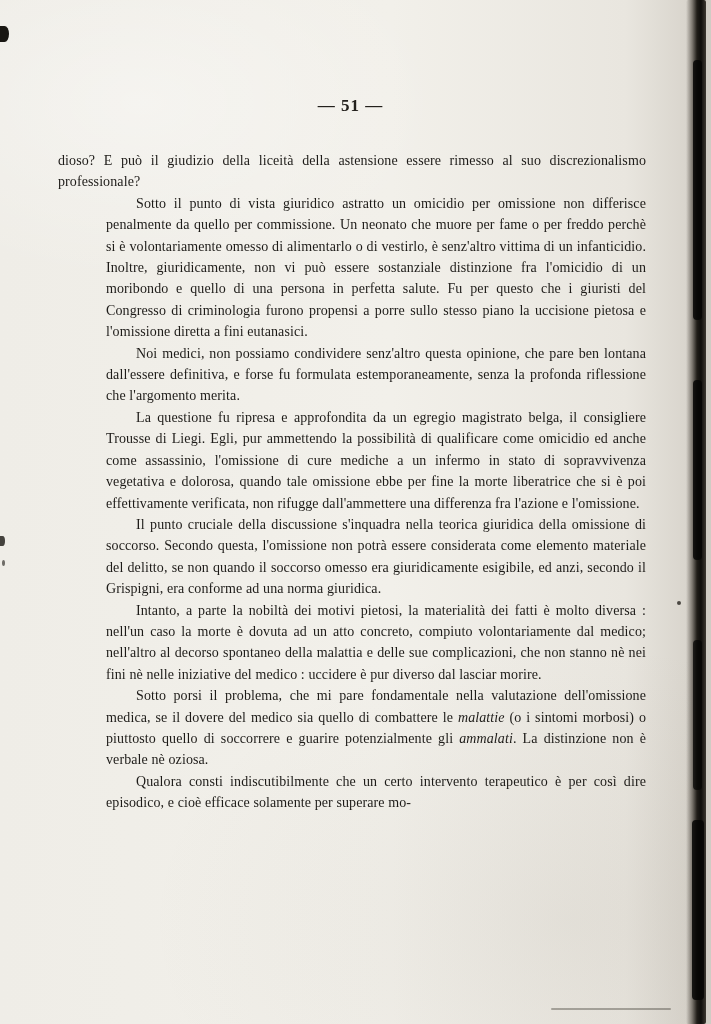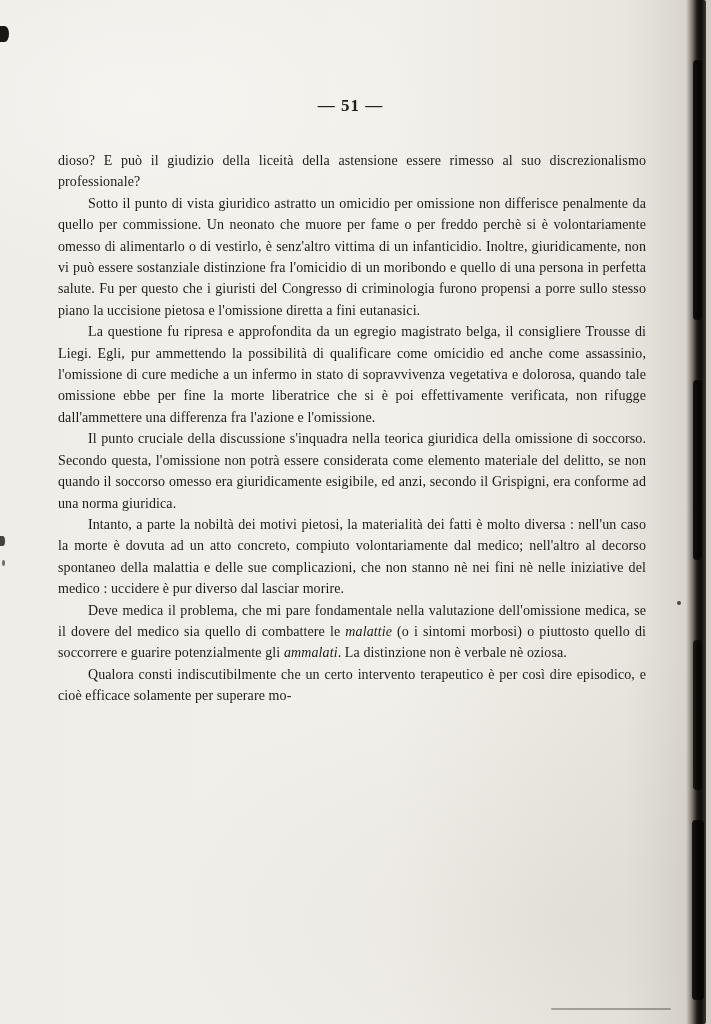--- a/index.html
+++ b/index.html
@@ -46,20 +46,21 @@
     font-size: 14px;
     line-height: 21.4px;
     text-align: justify;
     letter-spacing: 0.1px;
   }
   .text-block p {
     margin: 0;
   }
   .text-block p.indent {
     text-indent: 30px;
+    margin-left: 48px;
   }
   .text-block em {
   }
   
   .spine-shadow {
     position: absolute;
     top: 0;
     bottom: 0;
     right: 5px;
     width: 20px;
@@ -108,24 +109,25 @@
 </head>
 <body>
 
 <div class="scan-page">
 
   <div class="page-number">— 51 —</div>
 
   <div class="text-block">
       <p class=""><span>dioso? E può il giudizio della liceità della astensione essere rimesso al suo discrezionalismo professionale?</span></p>
       <p class="indent"><span>Sotto il punto di vista giuridico astratto un omicidio per omissione non differisce penalmente da quello per commissione. Un neonato che muore per fame o per freddo perchè si è volontariamente omesso di alimentarlo o di vestirlo, è senz'altro vittima di un infanticidio. Inoltre, giuridicamente, non vi può essere sostanziale distinzione fra l'omicidio di un moribondo e quello di una persona in perfetta salute. Fu per questo che i giuristi del Congresso di criminologia furono propensi a porre sullo stesso piano la uccisione pietosa e l'omissione diretta a fini eutanasici.</span></p>
+      <p class="indent"><span>Noi medici, non possiamo condividere senz'altro questa opinione, che pare ben lontana dall'essere definitiva, e forse fu formulata estemporaneamente, senza la profonda riflessione che l'argomento merita.</span></p>
       <p class="indent"><span>La questione fu ripresa e approfondita da un egregio magistrato belga, il consigliere Trousse di Liegi. Egli, pur ammettendo la possibilità di qualificare come omicidio ed anche come assassinio, l'omissione di cure mediche a un infermo in stato di sopravvivenza vegetativa e dolorosa, quando tale omissione ebbe per fine la morte liberatrice che si è poi effettivamente verificata, non rifugge dall'ammettere una differenza fra l'azione e l'omissione.</span></p>
       <p class="indent"><span>Il punto cruciale della discussione s'inquadra nella teorica giuridica della omissione di soccorso. Secondo questa, l'omissione non potrà essere considerata come elemento materiale del delitto, se non quando il soccorso omesso era giuridicamente esigibile, ed anzi, secondo il Grispigni, era conforme ad una norma giuridica.</span></p>
       <p class="indent"><span>Intanto, a parte la nobiltà dei motivi pietosi, la materialità dei fatti è molto diversa : nell'un caso la morte è dovuta ad un atto concreto, compiuto volontariamente dal medico; nell'altro al decorso spontaneo della malattia e delle sue complicazioni, che non stanno nè nei fini nè nelle iniziative del medico : uccidere è pur diverso dal lasciar morire.</span></p>
-      <p class="indent"><span>Deve medica il problema, che mi pare fondamentale nella valutazione dell'omissione medica, se il dovere del medico sia quello di combattere le </span><em>malattie</em><span> (o i sintomi morbosi) o piuttosto quello di soccorrere e guarire potenzialmente gli </span><em>ammalati</em><span>. La distinzione non è verbale nè oziosa.</span></p>
+      <p class="indent"><span>Sotto porsi il problema, che mi pare fondamentale nella valutazione dell'omissione medica, se il dovere del medico sia quello di combattere le </span><em>malattie</em><span> (o i sintomi morbosi) o piuttosto quello di soccorrere e guarire potenzialmente gli </span><em>ammalati</em><span>. La distinzione non è verbale nè oziosa.</span></p>
       <p class="indent"><span>Qualora consti indiscutibilmente che un certo intervento terapeutico è per così dire episodico, e cioè efficace solamente per superare mo-</span></p>
     </div>
 
   <div class="spine-shadow"></div>
   <div class="spine-streak streak-1"></div>
   <div class="spine-streak streak-2"></div>
   <div class="spine-streak streak-3"></div>
   <div class="spine-streak streak-4"></div>
   <div class="edge-strip"></div>
 

